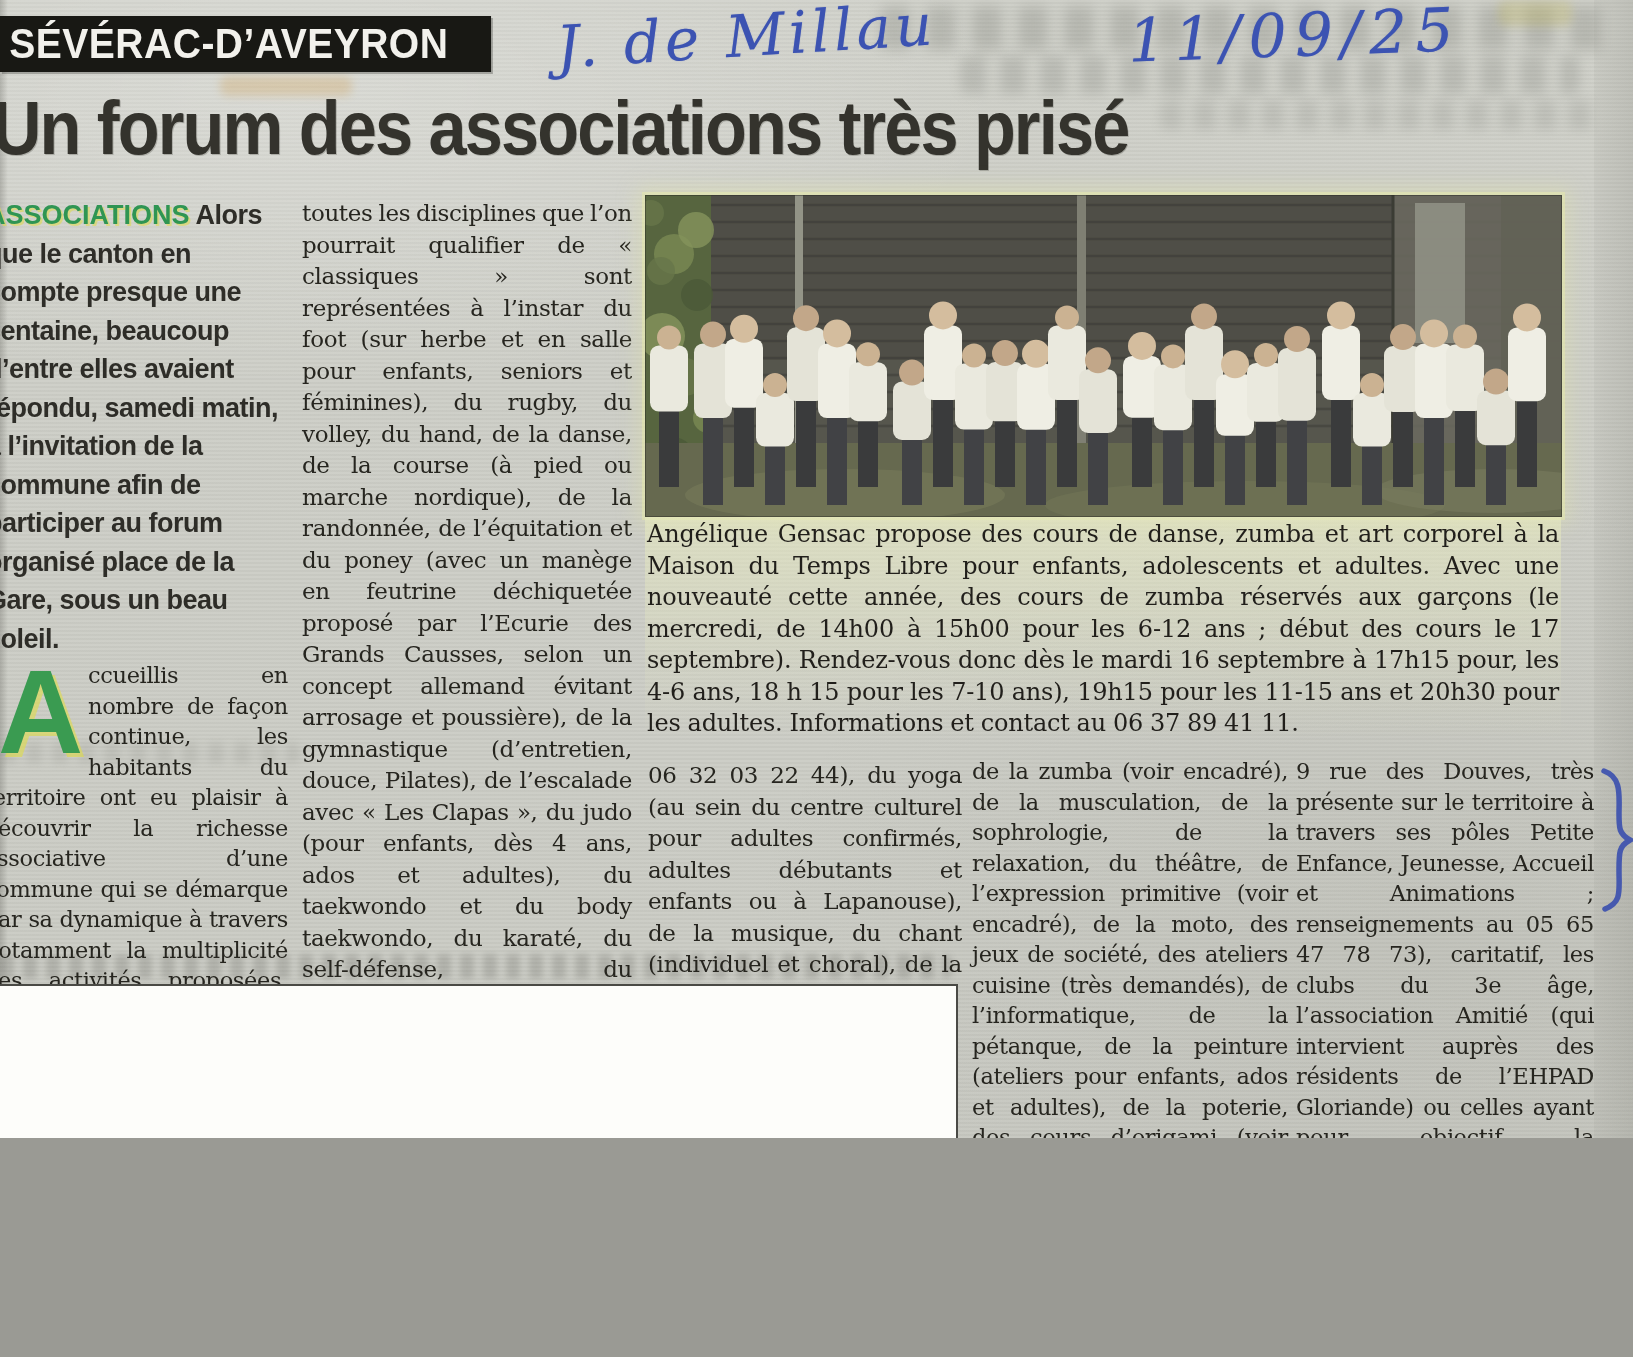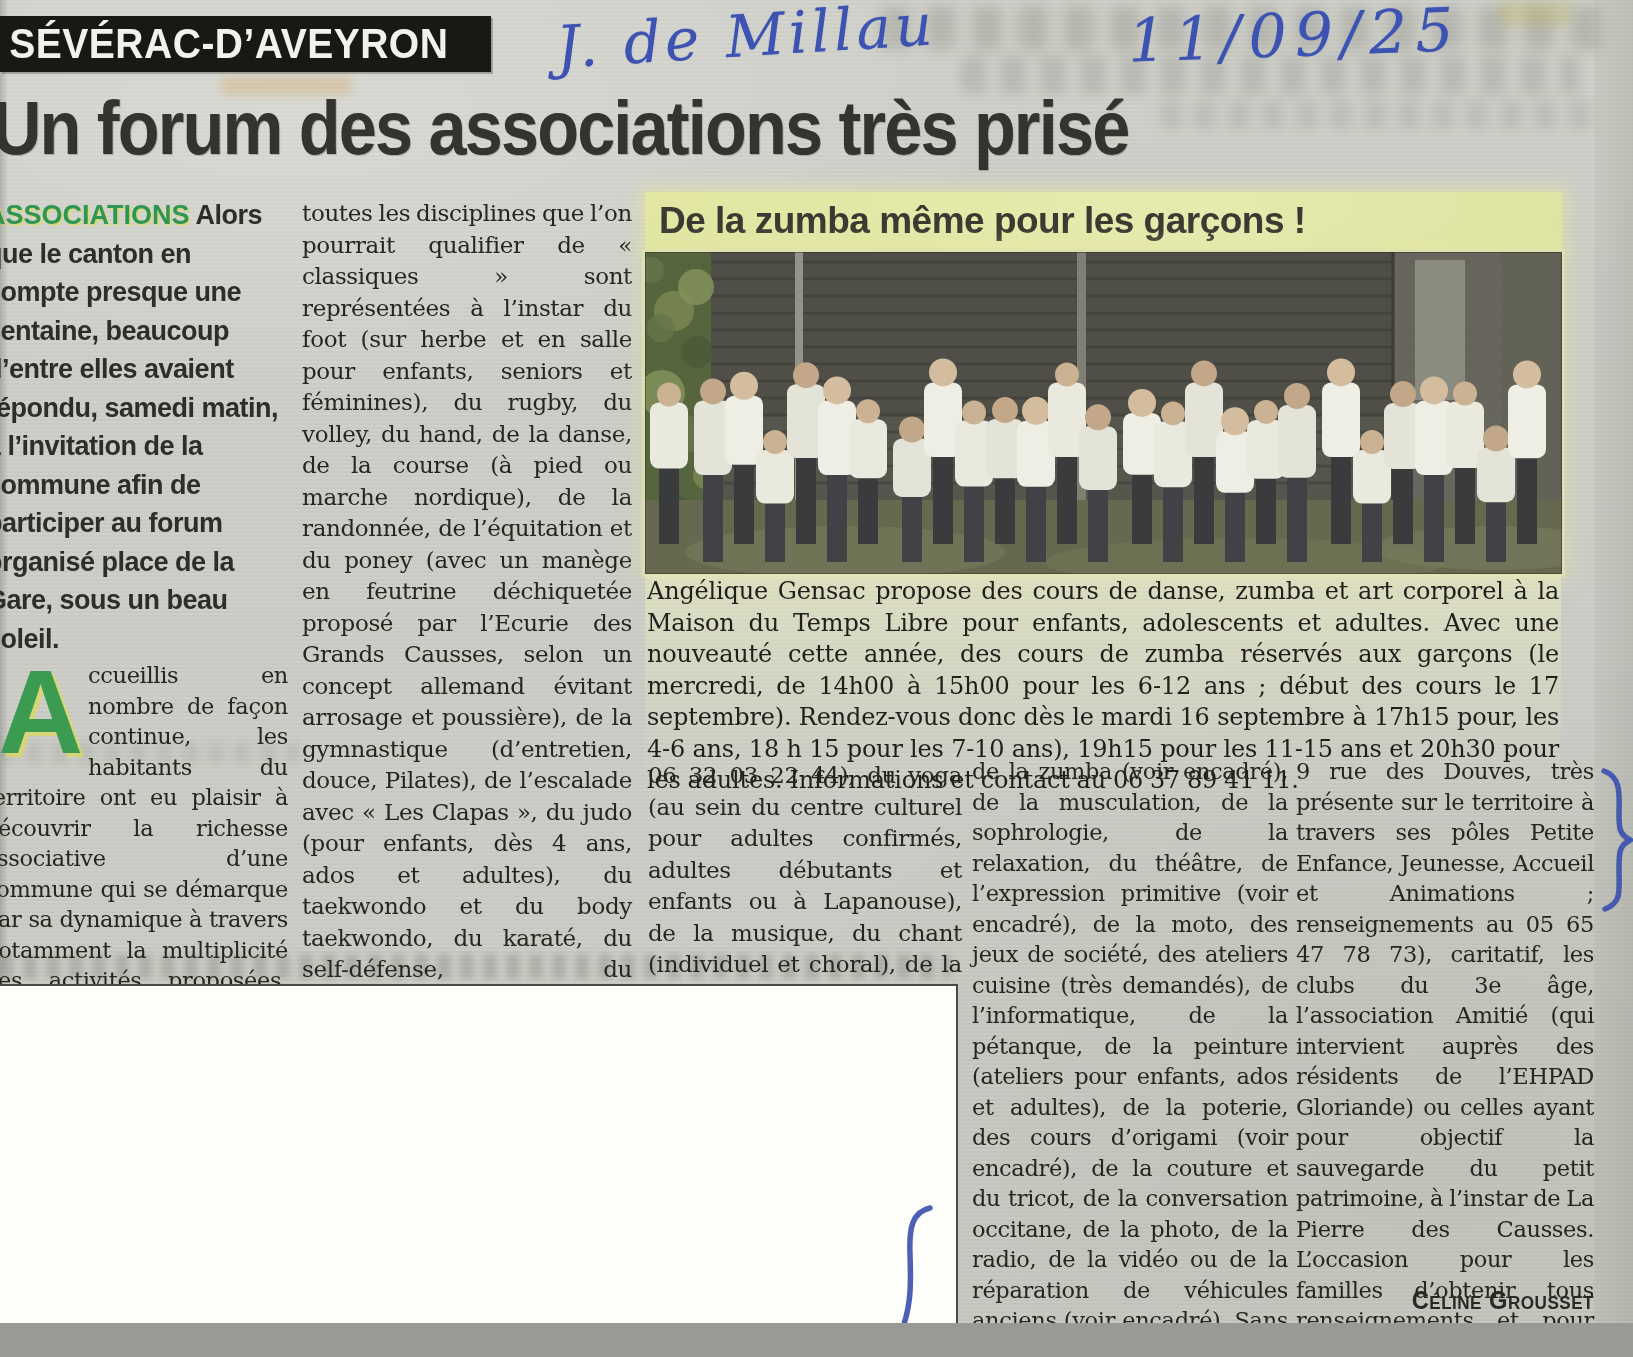--- a/index.html
+++ b/index.html
@@ -1,17 +1,17 @@
 <!DOCTYPE html>
 <html lang="fr"><head>
 <meta charset="utf-8">
 <style>
   html,body{margin:0;padding:0;background:#9a9a94;}
   .page{
-    position:relative;width:1633px;height:1323px;overflow:hidden;
+    position:relative;width:1633px;height:1138px;overflow:hidden;
     background:
       radial-gradient(1200px 500px at 18% 8%, rgba(255,255,255,.22), transparent 60%),
       radial-gradient(1000px 700px at 88% 85%, rgba(110,110,100,.10), transparent 70%),
       repeating-linear-gradient(0deg, rgba(255,255,255,.04) 0 2px, rgba(90,90,80,.04) 2px 4px),
       linear-gradient(#cfd0c9,#c9cac3);
     font-family:"DejaVu Serif", serif; color:#2b2a25;
   }
   .abs{position:absolute;}
 
   
@@ -129,21 +129,20 @@
     <span class="kicker">ASSOCIATIONS</span><span> Alors que le canton en compte presque une centaine, beaucoup d’entre elles avaient répondu, samedi matin, à l’invitation de la commune afin de participer au forum organisé place de la Gare, sous un beau soleil.</span>
   </div>
 
   <div class="abs serifcol col1">
     <span class="dropcap">A</span><span>ccueillis en nombre de façon continue, les habitants du territoire ont eu plaisir à découvrir la richesse associative d’une commune qui se démarque par sa dynamique à travers notamment la multiplicité des activités proposées, qu’elles soient sportives, culturelles, créatives, artistiques ou caritatives. Ainsi,</span>
   </div>
 
   <div class="abs serifcol col2">toutes les disciplines que l’on pourrait qualifier de « classiques » sont représentées à l’instar du foot (sur herbe et en salle pour enfants, seniors et féminines), du rugby, du volley, du hand, de la danse, de la course (à pied ou marche nordique), de la randonnée, de l’équitation et du poney (avec un manège en feutrine déchiquetée proposé par l’Ecurie des Grands Causses, selon un concept allemand évitant arrosage et poussière), de la gymnastique (d’entretien, douce, Pilates), de l’escalade avec « Les Clapas », du judo (pour enfants, dès 4 ans, ados et adultes), du taekwondo et du body taekwondo, du karaté, du self-défense, du renforcement musculaire et/ou initiation à la boxe, du Qi Gong, du kangoo jump, des quilles de 8, du tir à l’arc, du tennis de table (3 créneaux par semaine, contact au</div>
 
   <div class="abs feature">
-    <div class="feature-band">De la zumba même pour les garçons !</div>
     <div class="photo">
       <svg id="photo-svg" width="917" height="322" viewBox="0 0 917 322">
         <g>
             <rect x="0" y="0" width="917" height="322" fill="#4a4943"></rect>
             <rect x="66" y="0" width="851" height="165" fill="#403f39" opacity="0.7"></rect>
             <line x1="66" y1="10" x2="917" y2="10" stroke="rgba(22,22,20,.28)" stroke-width="2.5"></line>
             <line x1="66" y1="27" x2="917" y2="27" stroke="rgba(22,22,20,.28)" stroke-width="2.5"></line>
             <line x1="66" y1="44" x2="917" y2="44" stroke="rgba(22,22,20,.28)" stroke-width="2.5"></line>
             <line x1="66" y1="61" x2="917" y2="61" stroke="rgba(22,22,20,.28)" stroke-width="2.5"></line>
             <line x1="66" y1="78" x2="917" y2="78" stroke="rgba(22,22,20,.28)" stroke-width="2.5"></line>

